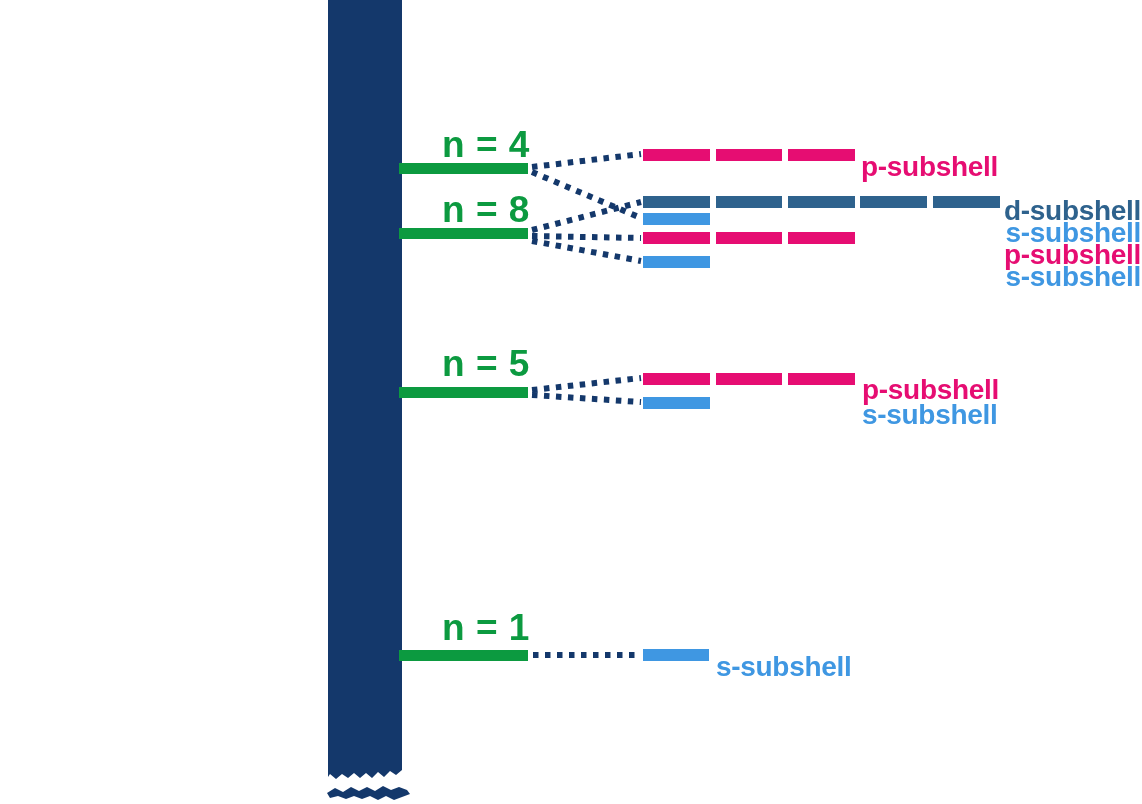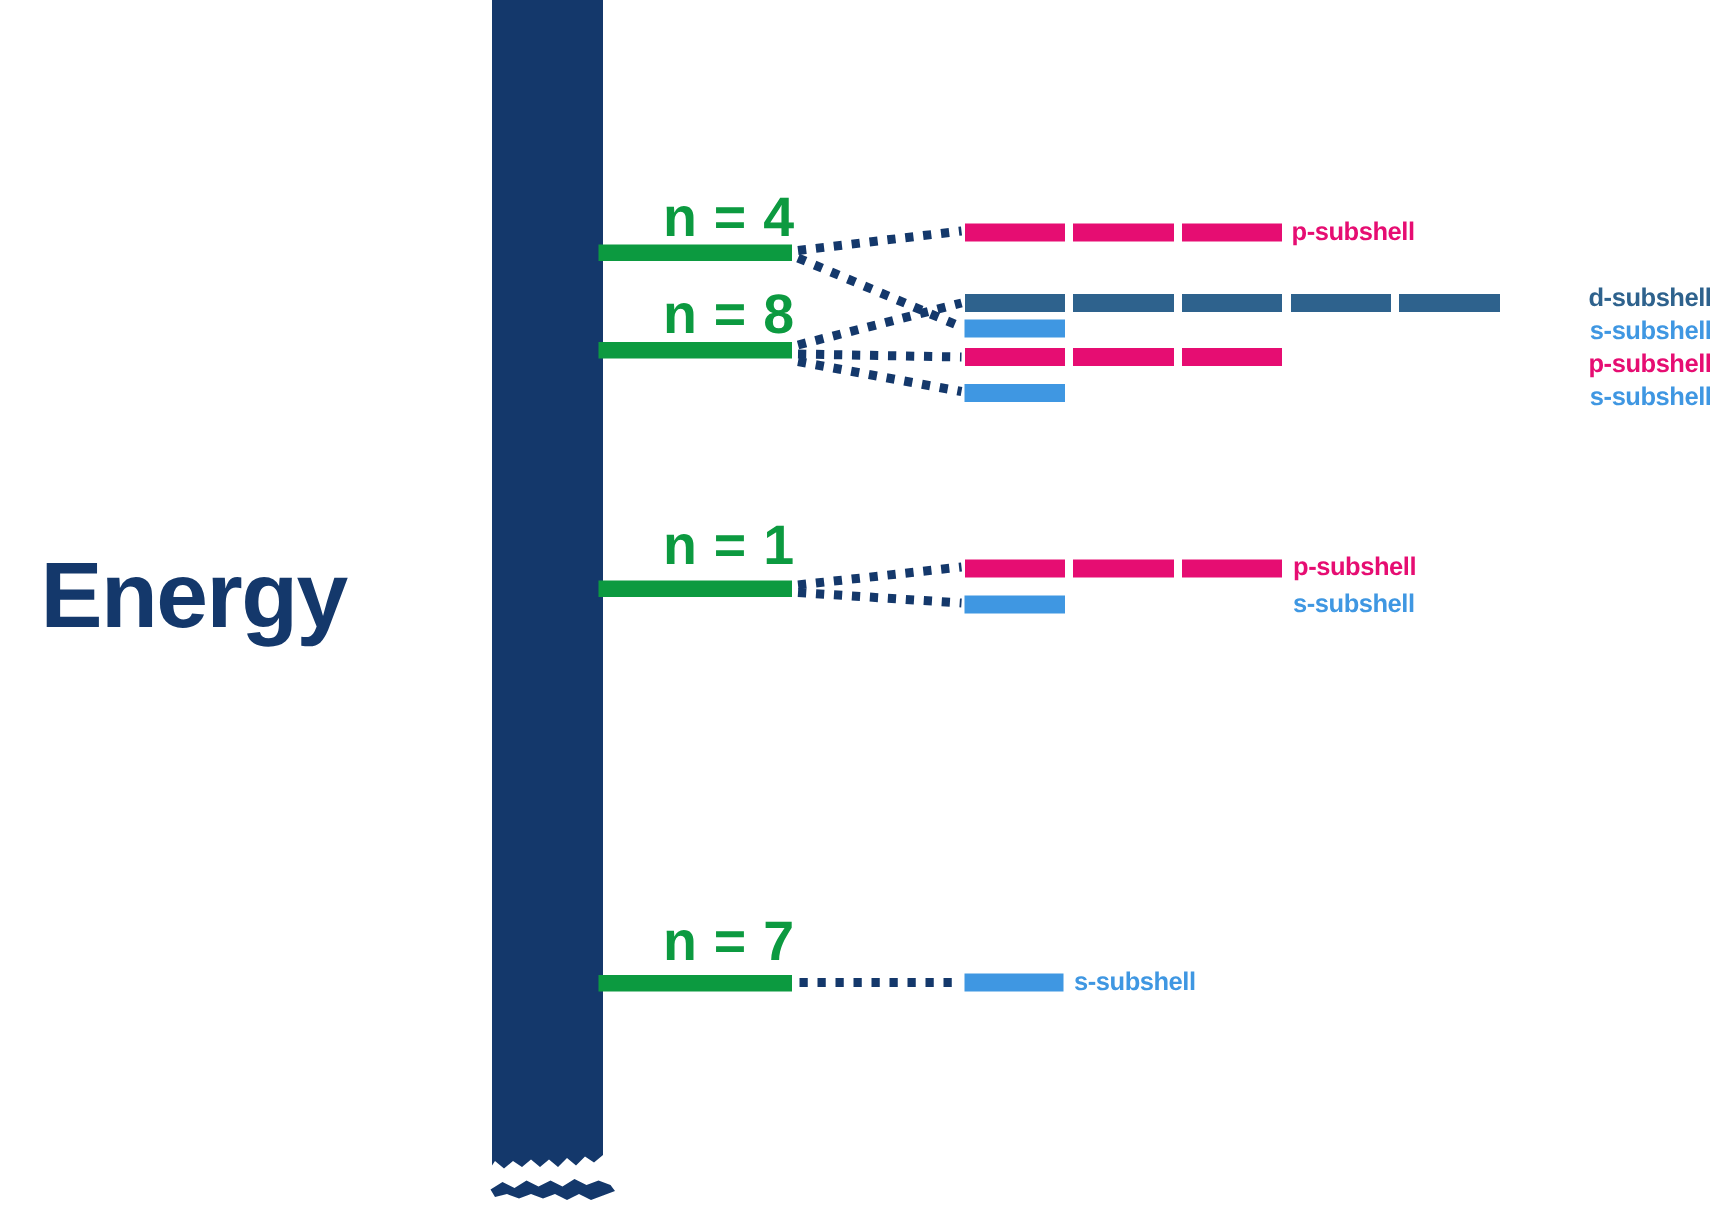--- a/index.html
+++ b/index.html
@@ -14,55 +14,54 @@
   }
   .n-label{
     left:402px;font-size:37px;font-weight:bold;color:var(--green);line-height:36px;
     letter-spacing:0.5px;white-space:nowrap;padding-left:40px;
   }
   .n-bar{left:399px;width:129px;height:11px;background:var(--green);}
   .bar{height:12px;}
   .bar-s{width:67px;background:var(--s);}
   .bar-p{width:212px;background:repeating-linear-gradient(90deg,var(--p) 0 67px,transparent 67px 72.5px);}
   .bar-d{width:357px;background:repeating-linear-gradient(90deg,var(--d) 0 67px,transparent 67px 72.5px);}
-  .sub-label{font-size:17px;font-weight:bold;line-height:23px;white-space:nowrap;letter-spacing:-0.3px;}
+  .sub-label{font-size:28px;font-weight:bold;line-height:23px;white-space:nowrap;letter-spacing:-0.3px;margin-top:12px;}
   .c-p{color:var(--p);} .c-s{color:var(--s);} .c-d{color:var(--d);}
   .right-stack{right:1px;text-align:right;}
   svg.overlay{position:absolute;left:0;top:0;pointer-events:none;}
   .axis-shape{fill:var(--navy);}
   .dot-line{stroke:var(--navy);stroke-width:6;stroke-dasharray:5.5 6.5;fill:none;stroke-linecap:butt;}
 </style>
 </head>
 <body>
 
 <div class="canvas">
 
-  <div class="abs energy-label">Energy</div>
 
   <svg class="overlay" width="1142" height="804" viewBox="0 0 1142 804">
     <g>
       <path class="axis-shape" d="M328,0 H402 V770 L396,775 L390,771 L384,777 L378,772 L372,778 L366,773 L360,778 L354,773 L348,778 L342,774 L336,779 L330,774 L328,777 Z"></path>
       <path class="axis-shape" d="M327,793 L335,788 L343,792 L351,787 L359,791 L367,787 L375,791 L383,786 L391,790 L399,787 L407,790 L410,794 L402,797 L394,800 L386,796 L378,800 L370,796 L362,799 L354,796 L346,799 L338,796 L330,798 Z"></path>
     </g>
     <g>
       <line class="dot-line" x1="532" y1="167" x2="641" y2="154"></line>
       <line class="dot-line" x1="532" y1="172" x2="641" y2="218"></line>
       <line class="dot-line" x1="532" y1="230" x2="641" y2="202"></line>
       <line class="dot-line" x1="532" y1="236" x2="641" y2="238"></line>
       <line class="dot-line" x1="532" y1="241" x2="641" y2="261"></line>
       <line class="dot-line" x1="532" y1="390" x2="641" y2="378"></line>
       <line class="dot-line" x1="532" y1="395" x2="641" y2="402"></line>
       <line class="dot-line" x1="533" y1="655" x2="639" y2="655"></line>
     </g>
   </svg>
 
   <div class="abs n-label" style="top:127px;">n = 4</div>
   <div class="abs n-label" style="top:192px;">n = 8</div>
-  <div class="abs n-label" style="top:346px;">n = 1</div>
-  <div class="abs n-label" style="top:610px;">n = 7</div>
+  <div class="abs n-label" style="top:346px;">n = 5</div>
+  <div class="abs n-label" style="top:610px;">n = 1</div>
 
   <div class="abs n-bar" style="top:163px;"></div>
   <div class="abs n-bar" style="top:228px;"></div>
   <div class="abs n-bar" style="top:387px;"></div>
   <div class="abs n-bar" style="top:650px;"></div>
 
   <div class="abs bar bar-p" style="left:643px;top:149px;"></div>
   <div class="abs bar bar-d" style="left:643px;top:196px;"></div>
   <div class="abs bar bar-s" style="left:643px;top:213px;"></div>
   <div class="abs bar bar-p" style="left:643px;top:232px;"></div>

